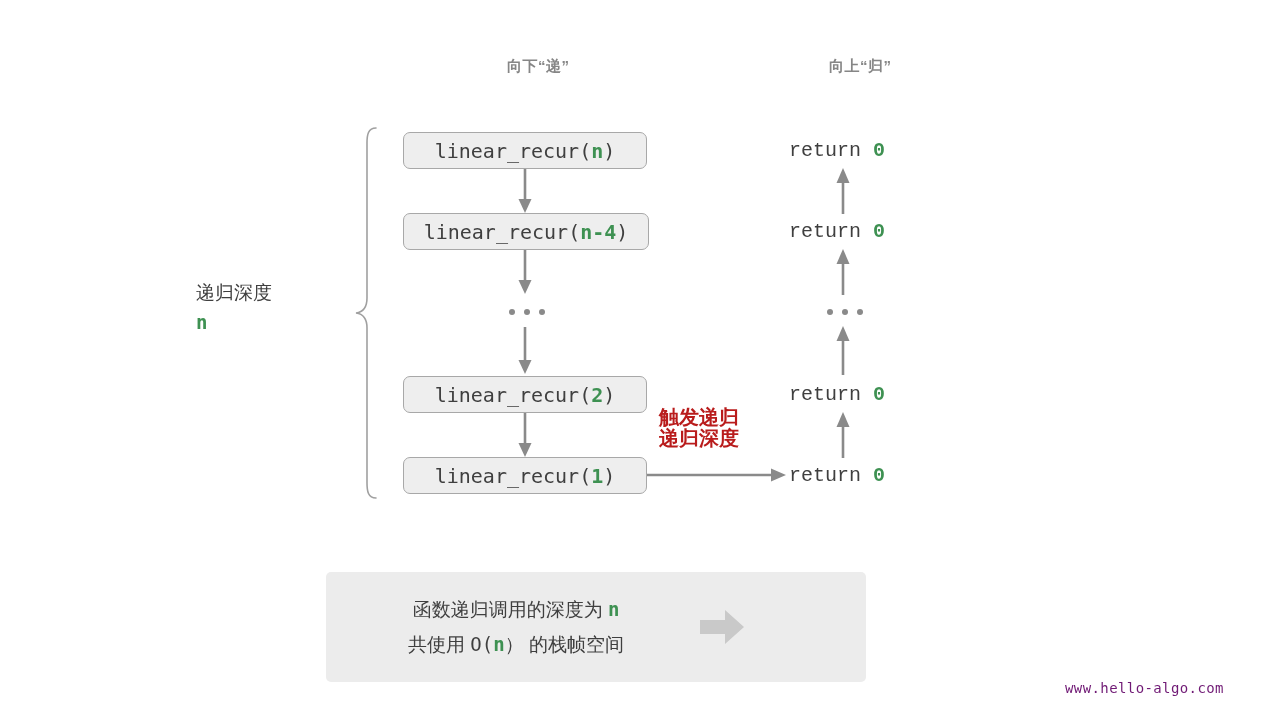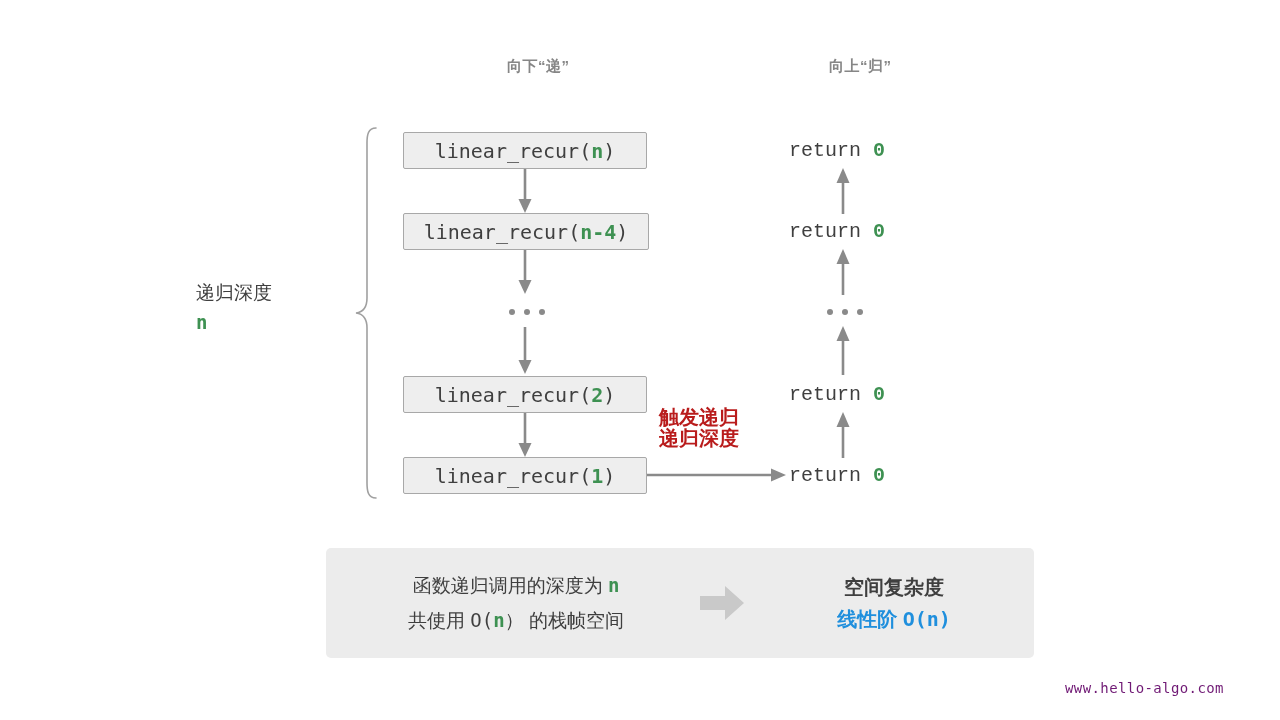--- a/index.html
+++ b/index.html
@@ -30,21 +30,21 @@
     white-space: nowrap;
     letter-spacing: 0.5px;
     margin-left: 48px;
   }
 
   
   .call-box {
     box-sizing: border-box;
     background: #eeeeee;
     border: 1.6px solid #a8a8a8;
-    border-radius: 2px;
+    border-radius: 7px;
     height: 37px;
     display: flex;
     align-items: center;
     justify-content: center;
     font-family: "DejaVu Sans Mono", "Liberation Mono", monospace;
     font-size: 20px;
     color: #3f3f3f;
     white-space: nowrap;
     letter-spacing: 0px;
   }
@@ -281,44 +281,37 @@
       <line x1="0" y1="9" x2="126" y2="9" stroke="#8a8a8a" stroke-width="2.6"></line>
       <path d="M139 9 L124 2.5 L124 15.5 Z" fill="#8a8a8a"></path>
     </svg>
   </div>
 
   <div class="abs mid-note" style="left:659px; top:407px;">
     <div>触发递归</div>
     <div>递归深度</div>
   </div>
 
-  <div class="abs summary" style="left:326px; top:548px; width:708px; height:110px;">
+  <div class="abs summary" style="left:326px; top:572px; width:540px; height:110px;">
 
     <div class="sum-left" style="width:348px; margin-left:16px;">
       <div>
         <span>函数递归调用的深度为</span>
         <span class="g">n</span>
       </div>
       <div>
         <span>共使用</span>
         <span class="mono">O(</span><span class="g">n</span><span>）</span>
         <span>的栈帧空间</span>
       </div>
     </div>
 
     <div style="width:64px; display:flex; justify-content:center; align-items:center;">
       <svg width="48" height="40" viewBox="0 0 48 40">
         <path d="M2 13 L27 13 L27 3 L46 20 L27 37 L27 27 L2 27 Z" fill="#c9c9c9"></path>
       </svg>
     </div>
 
-    <div class="sum-right" style="flex:1;">
-      <span class="title">空间复杂度</span>
-      <span class="value">
-        <span>线性阶</span>
-        <span class="mono">O(n)</span>
-      </span>
-    </div>
   </div>
 
   <div class="abs watermark" style="left:1065px; top:680px;">www.hello-algo.com</div>
 
 </div>
 
 </body></html>

